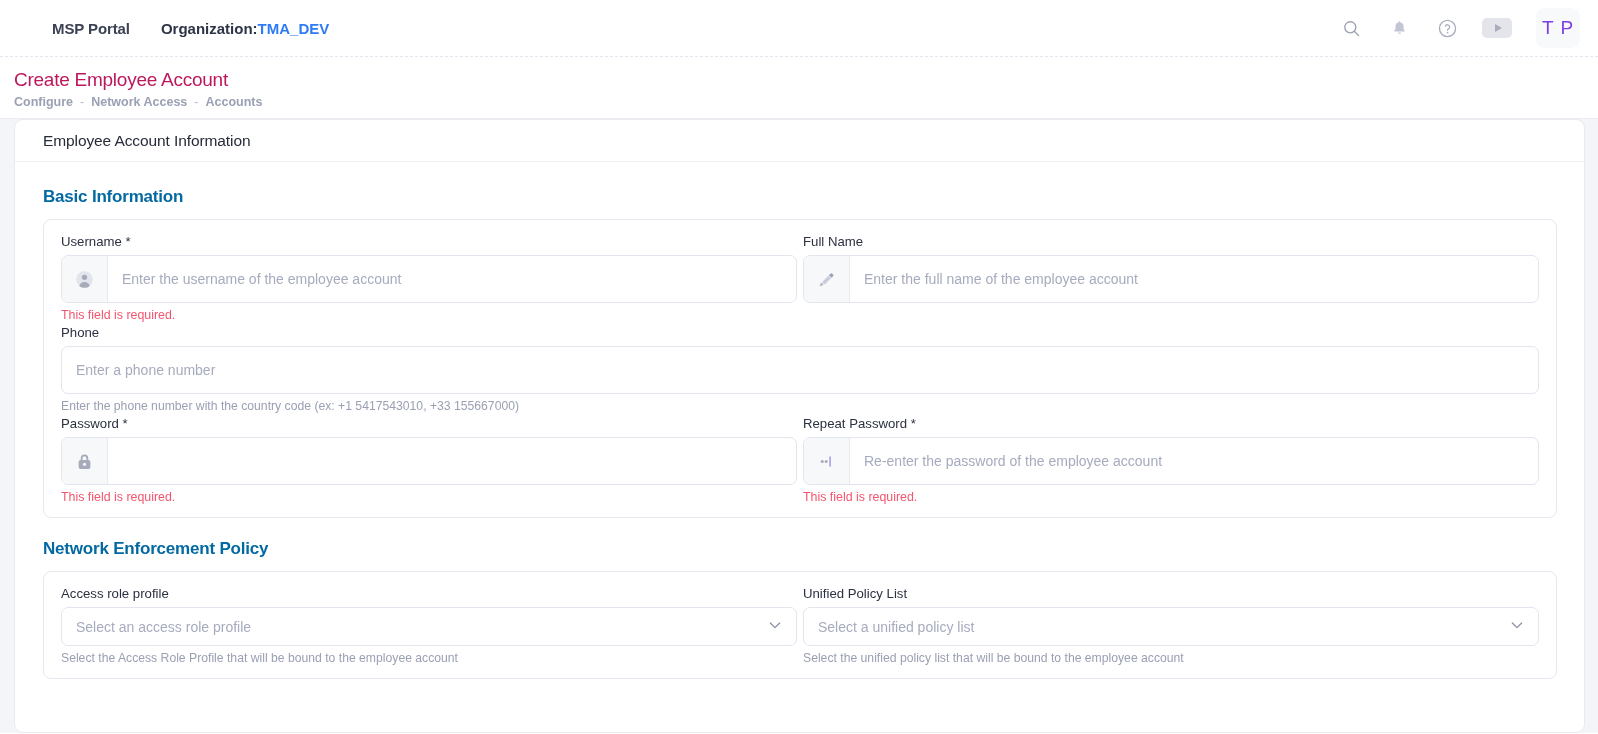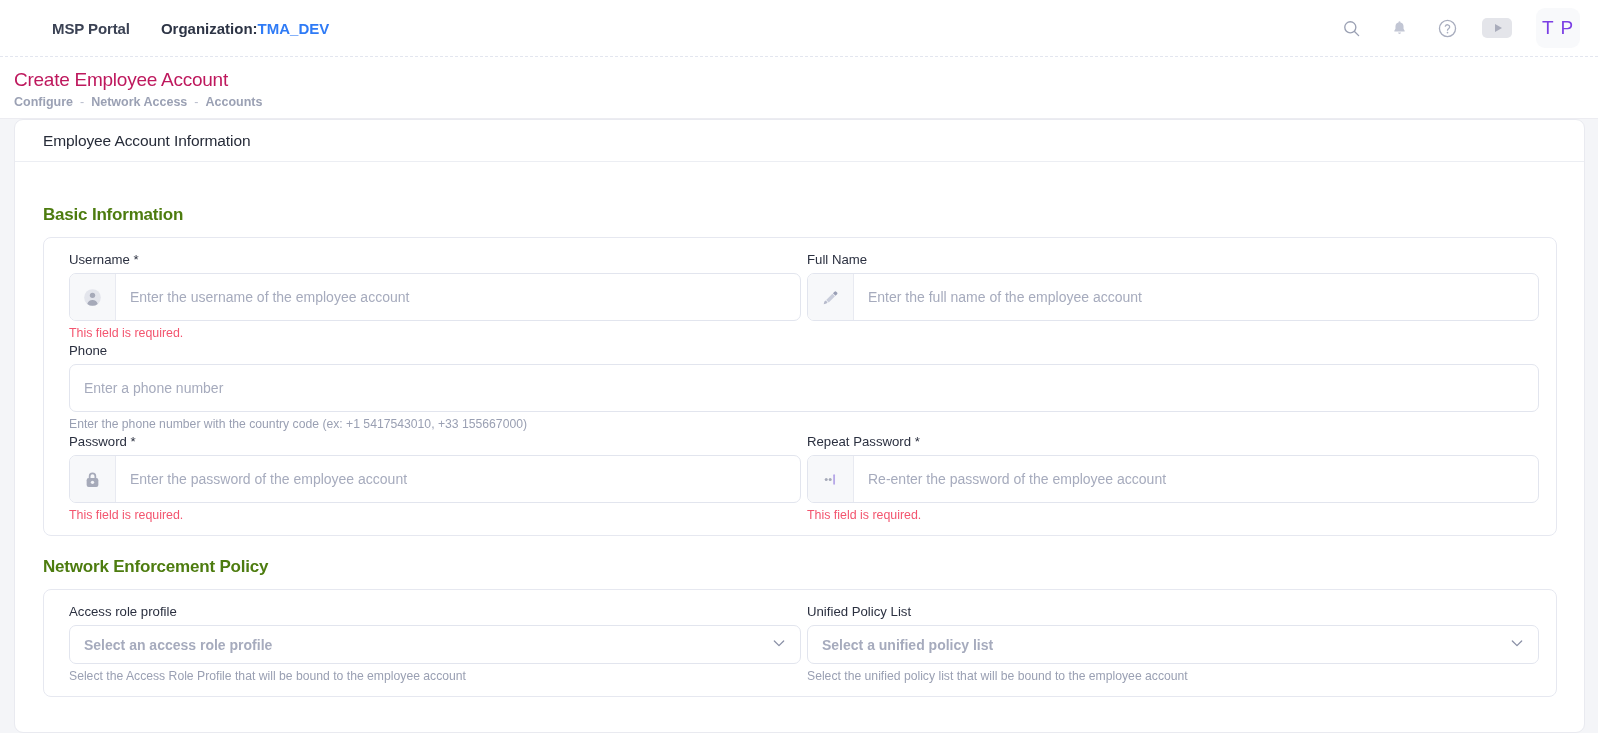--- a/index.html
+++ b/index.html
@@ -135,35 +135,34 @@
     letter-spacing: -0.1px;
   }
   .card-body {
     padding: 0 27px 0 28px;
     flex: 1 1 auto;
   }
 
   .section-title {
     font-size: 17px;
     font-weight: 700;
-    color: #4d7c0f;
+    color: #0369a1;
     letter-spacing: -0.2px;
-    margin: 43px 0 12px 0;
+    margin: 25px 0 12px 0;
   }
   .section-title.second { margin-top: 21px; }
 
   .fieldset {
     border: 1px solid #e6e8f0;
     border-radius: 8px;
     padding: 14px 17px 10px 17px;
   }
   .row {
     display: flex;
     gap: 6px;
-    margin-left: 8px;
   }
   .col { flex: 1 1 0; min-width: 0; }
   .field-label {
     font-size: 13.2px;
     color: #2b3040;
     margin-bottom: 6px;
     display: block;
   }
   .req { color: #2b3040; }
 
@@ -208,21 +207,20 @@
     padding: 0 13px 0 14px;
     cursor: pointer;
   }
   .select-value {
     flex: 1 1 auto;
     font-size: 14px;
     color: #a6abbd;
     white-space: nowrap;
     overflow: hidden;
     text-overflow: ellipsis;
-    font-weight: bold;
   }
 
   .hint {
     font-size: 12.2px;
     color: #9aa0b3;
     margin-top: 5px;
     min-height: 17px;
   }
   .error {
     font-size: 12.4px;
@@ -354,21 +352,20 @@
               <span class="req">*</span>
             </label>
             <div class="control">
               <div class="prefix">
                 <svg width="19" height="19" viewBox="0 0 24 24">
                   <path d="M7.3 10.5V7.8a4.7 4.7 0 0 1 9.4 0v2.7h-2.2V7.8a2.5 2.5 0 0 0-5 0v2.7z" fill="#a6aab9"></path>
                   <rect x="4.6" y="10.2" width="14.8" height="11.2" rx="2.6" fill="#a6aab9"></rect>
                   <circle cx="12" cy="15.6" r="2.1" fill="#f3f4f7"></circle>
                 </svg>
               </div>
-              <input type="text" placeholder="Enter the password of the employee account" style="">
             </div>
             <div class="error">This field is required.</div>
           </div>
 
           <div class="col">
             <label class="field-label">
               <span>Repeat Password</span>
               <span class="req">*</span>
             </label>
             <div class="control">

